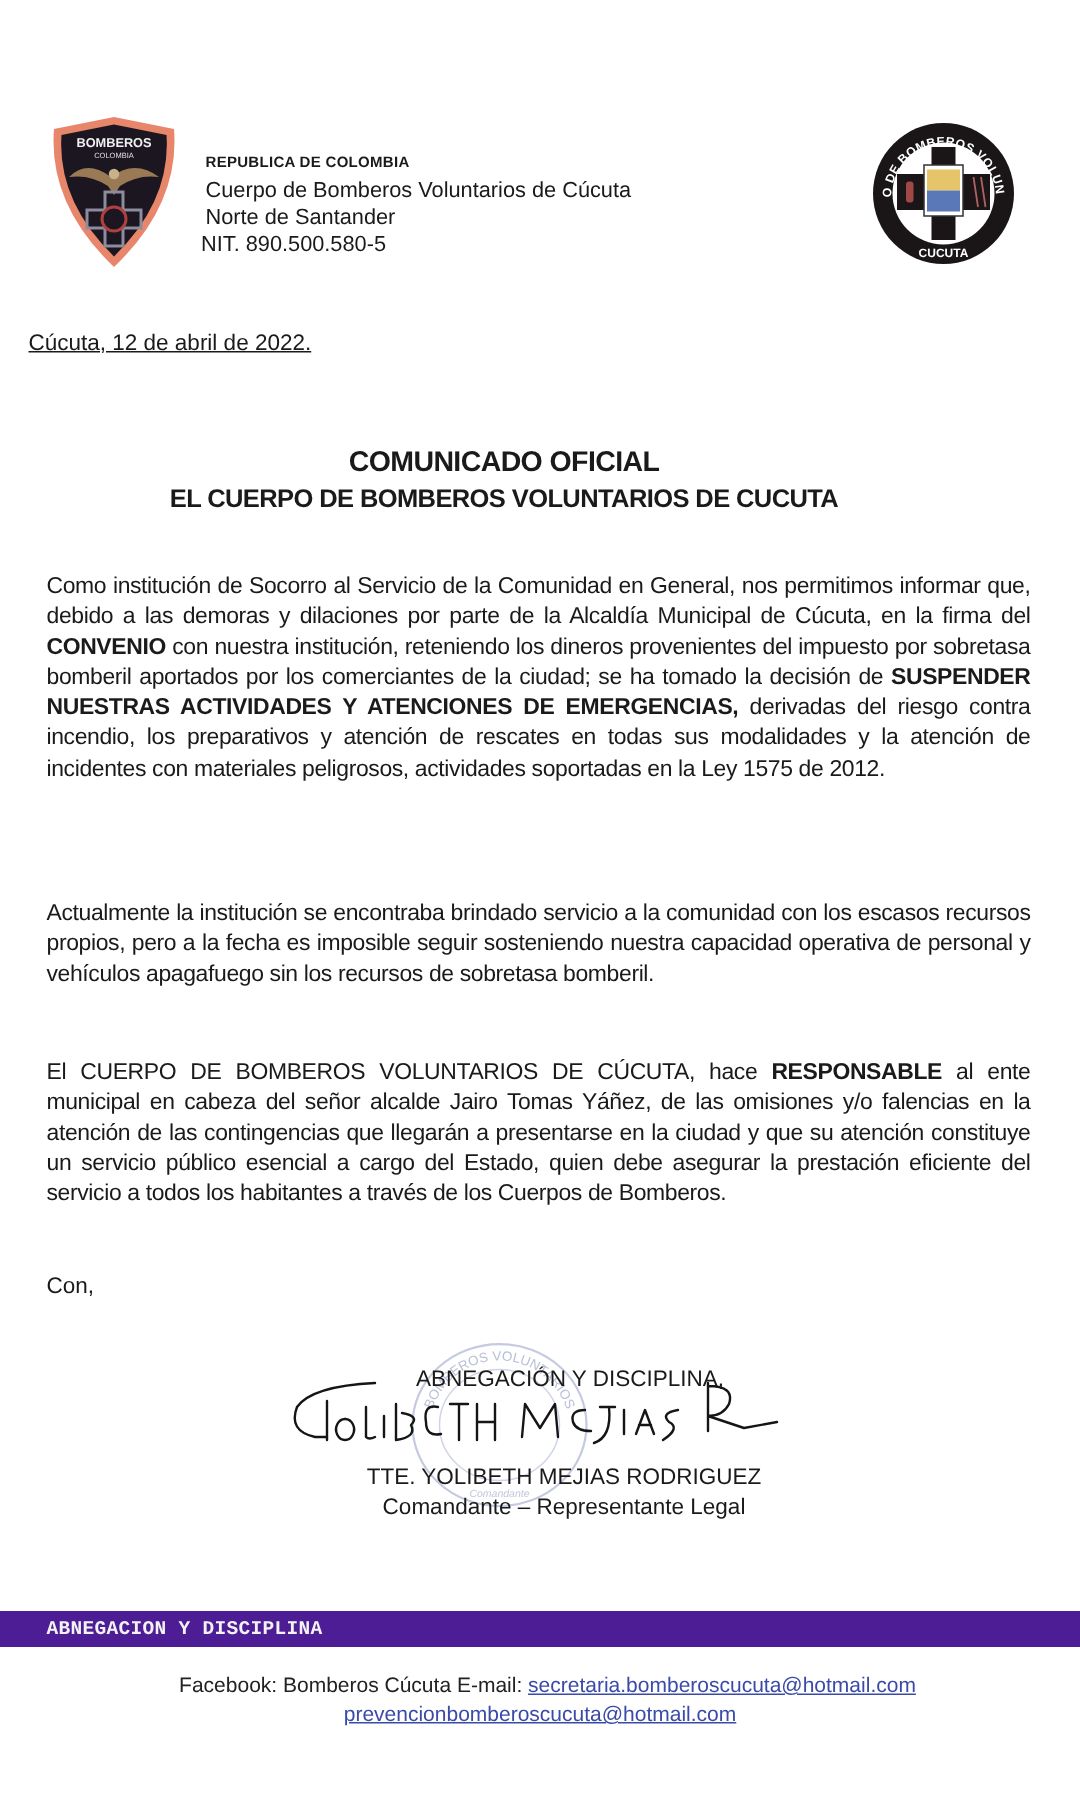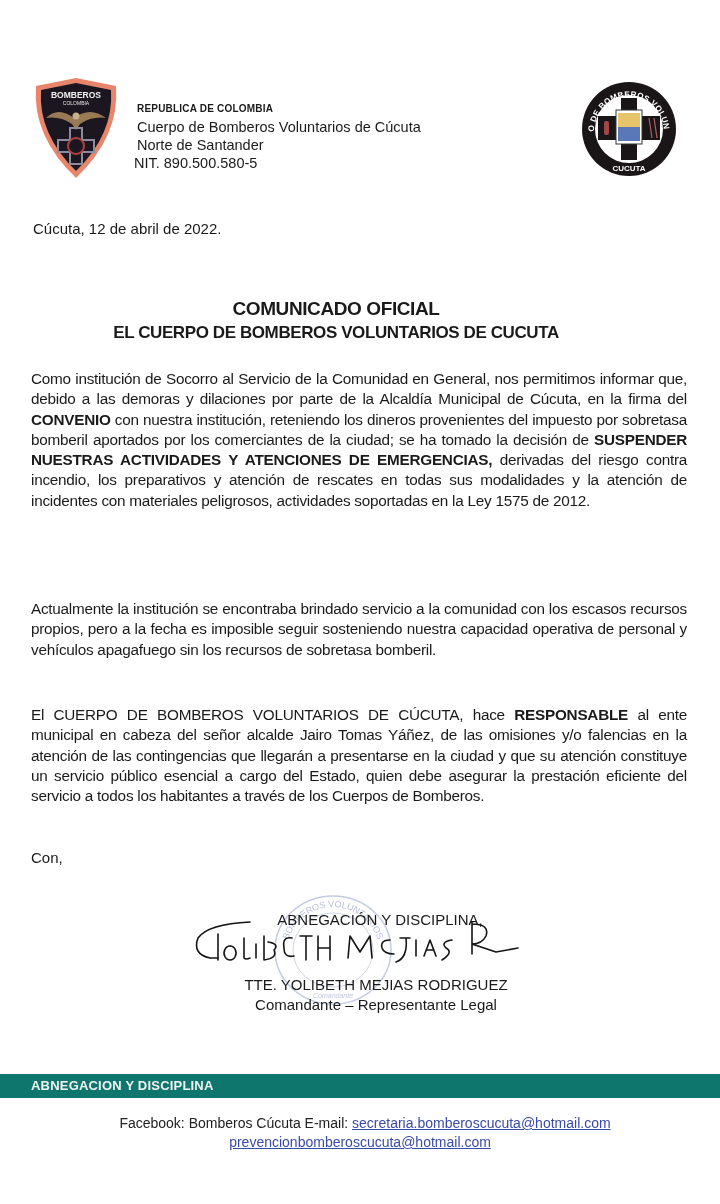--- a/index.html
+++ b/index.html
@@ -6,41 +6,41 @@
   html, body { width: 720px; height: 1204px; background: #ffffff; overflow: hidden; }
   body { position: relative; font-family: "Liberation Sans", sans-serif; color: #1a1a1a; }
 
   .logo-left { position: absolute; left: 28px; top: 76px; width: 96px; height: 104px; }
   .logo-right { position: absolute; left: 580px; top: 80px; width: 98px; height: 98px; }
 
   .header-text { position: absolute; left: 137px; top: 100px; font-size: 14.5px; line-height: 18px; }
   .header-text .h1 { font-weight: bold; font-size: 10px; letter-spacing: 0.2px; }
   .header-text .nit { margin-left: -3px; }
 
-  .date { position: absolute; left: 33px; top: 220px; font-size: 15px; }
+  .date { position: absolute; left: 19px; top: 220px; font-size: 15px; text-decoration: underline; }
 
   .title-block { position: absolute; left: 0; width: 660px; top: 298px; text-align: center; }
   .title-block .t1 { font-weight: bold; font-size: 19px; letter-spacing: -0.4px; margin-left: 12px; }
   .title-block .t2 { font-weight: bold; font-size: 17px; letter-spacing: -0.4px; margin-top: 3px; margin-left: 12px; }
 
   .body-text { position: absolute; left: 31px; width: 656px; font-size: 15.3px; line-height: 20.3px; text-align: justify; letter-spacing: -0.25px; }
-  .p1 { top: 369px; }
+  .p1 { top: 381px; }
   .p2 { top: 599px; }
   .p3 { top: 705px; }
   .closing { position: absolute; left: 31px; top: 849px; font-size: 15px; }
 
   .stamp { position: absolute; left: 268px; top: 892px; width: 130px; height: 116px; }
   .signature { position: absolute; left: 188px; top: 914px; width: 340px; height: 60px; }
 
   .sign-block { position: absolute; left: 180px; width: 380px; text-align: center; font-weight: normal; }
   .sign-motto { top: 911px; font-size: 15px; left: 190px; }
   .sign-name { top: 976px; font-size: 15px; left: 186px; }
   .sign-role { top: 996px; font-size: 15px; left: 186px; }
 
-  .footer-bar { position: absolute; left: 0; top: 1074px; width: 720px; height: 24px; background: #0f766e; }
+  .footer-bar { position: absolute; left: 0; top: 1074px; width: 720px; height: 24px; background: #4c1d95; font-family: Liberation Mono, monospace; }
   .footer-bar span { position: absolute; left: 31px; top: 4px; color: #f2f2f2; font-weight: bold; font-size: 13px; letter-spacing: 0.2px; }
 
   .footer-contact { position: absolute; left: 0; top: 1114px; width: 720px; text-align: center; font-size: 14px; line-height: 19px; color: #222; }
   .footer-contact a { color: #3a4aa8; text-decoration: underline; }
   .footer-contact .l1 { margin-left: 28px; }
   .footer-contact .l2 { margin-left: 10px; }
 </style>
 </head>
 <body>
 

